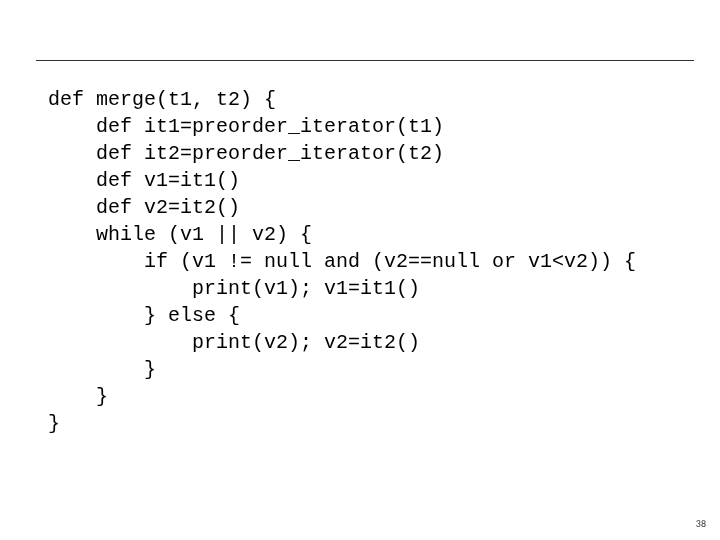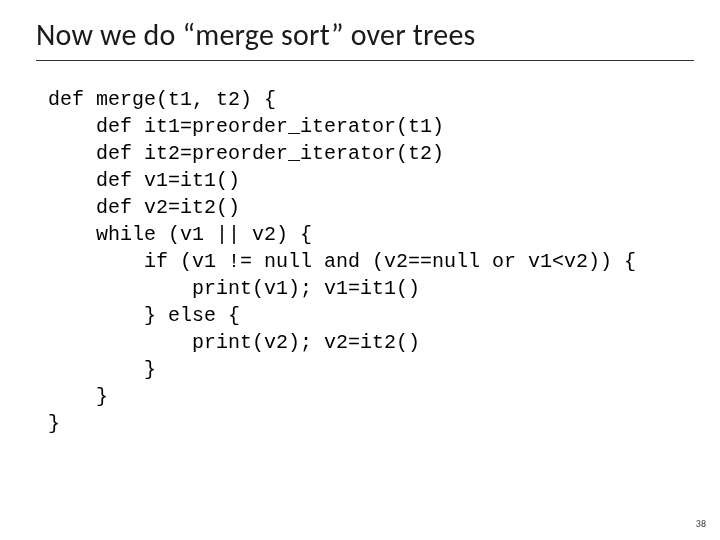--- a/index.html
+++ b/index.html
@@ -52,21 +52,20 @@
     right: 14px;
     bottom: 10px;
     font-size: 10px;
     color: #3a3a3a;
   }
 </style>
 </head>
 <body>
 
 <div class="slide">
-  <div class="title">Now we do “merge sort” over trees</div>
   <div class="title-underline"></div>
 
   <div class="code"><span>def merge(t1, t2) {</span>
 <span>    def it1=preorder_iterator(t1)</span>
 <span>    def it2=preorder_iterator(t2)</span>
 <span>    def v1=it1()</span>
 <span>    def v2=it2()</span>
 <span>    while (v1 || v2) {</span>
 <span>        if (v1 != null and (v2==null or v1&lt;v2)) {</span>
 <span>            print(v1); v1=it1()</span>

